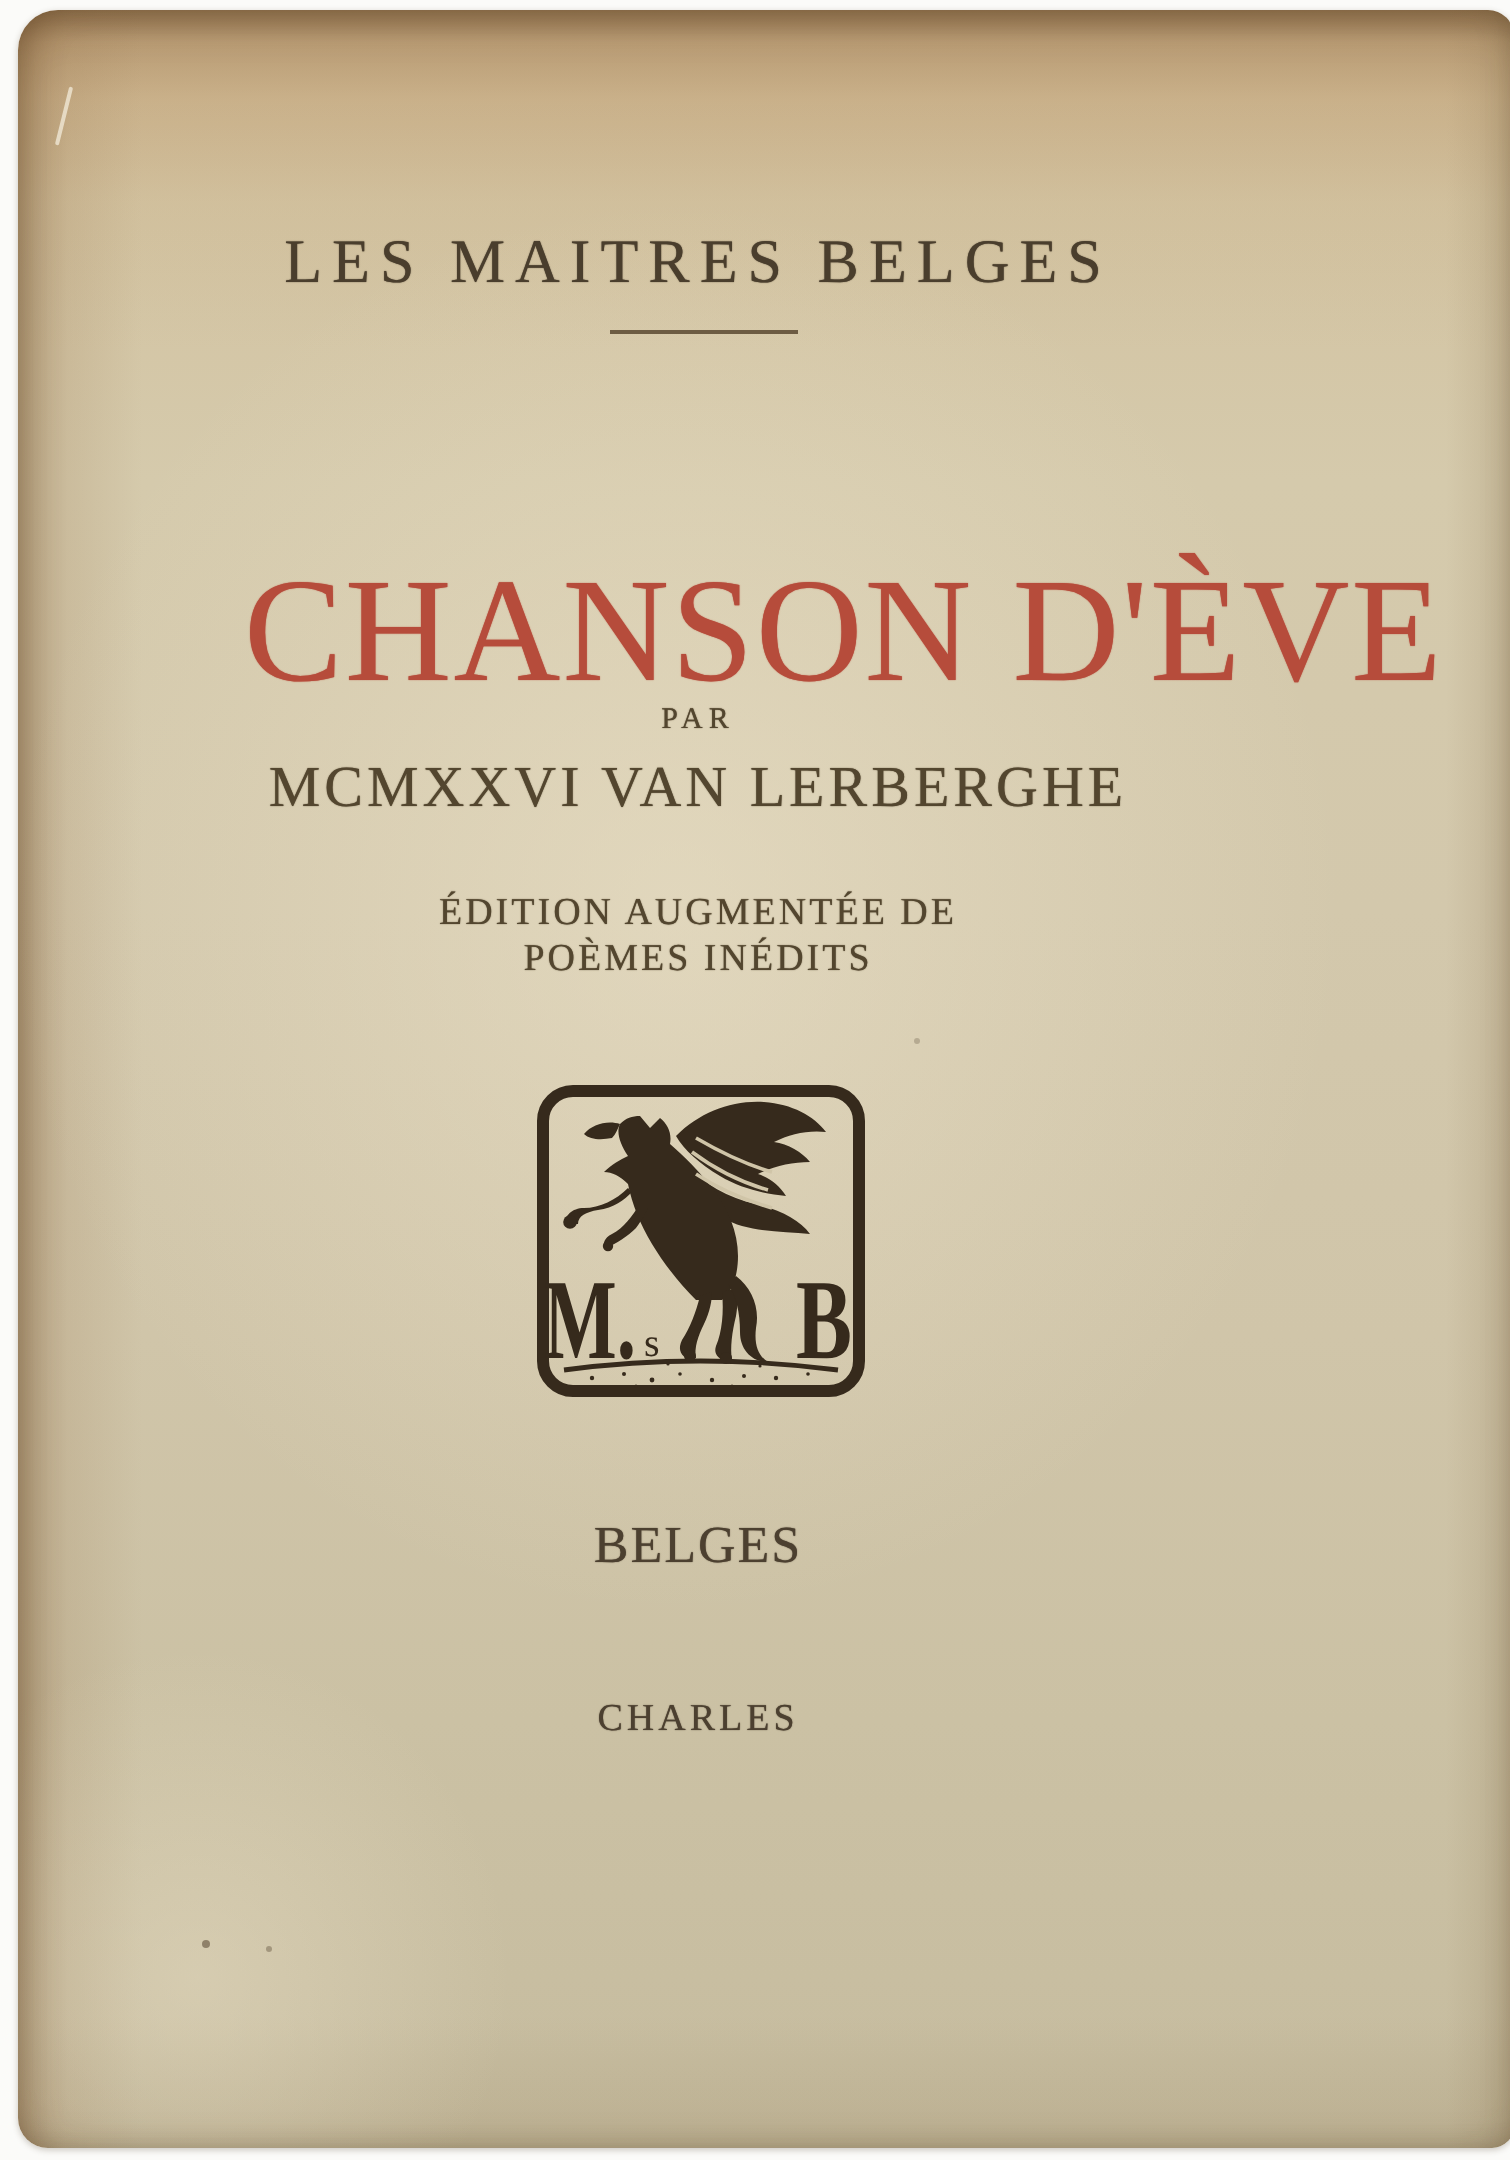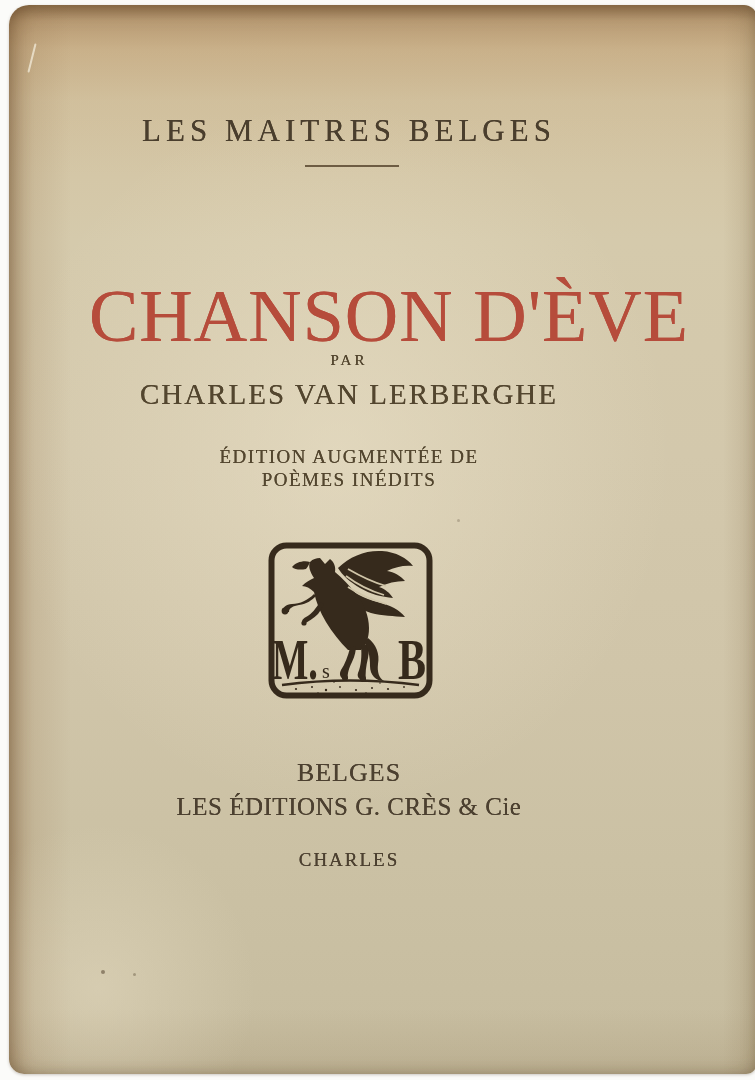--- a/index.html
+++ b/index.html
@@ -18,21 +18,21 @@
          box-shadow: 0 1px 3px rgba(60,45,25,0.25),
            inset 0 12px 20px -10px rgba(96,66,35,0.5),
            inset 12px 0 22px -12px rgba(96,66,35,0.45),
            inset -9px 0 16px -10px rgba(110,90,60,0.35),
            inset 0 -10px 18px -12px rgba(110,95,65,0.4);}
   .print{position:absolute;left:80px;top:0;width:520px;height:100%;}
   .line{position:absolute;left:0;right:0;text-align:center;white-space:nowrap;line-height:1;}
   .series{top:110px;font-size:31px;letter-spacing:5px;color:#4a3e2d;}
   .rule{position:absolute;top:160px;left:50%;width:94px;height:2px;margin-left:-44px;background:#6d5c43;}
   .title1{top:223px;font-size:74px;letter-spacing:2px;color:#b64c3b;}
-  .title2{top:274px;font-size:74px;letter-spacing:1px;color:#b64c3b;}
+  .title2{top:274px;font-size:74px;letter-spacing:1px;color:#b64c3b;margin-left:33px;}
   .par{top:348px;font-size:15px;letter-spacing:3px;color:#53462f;}
   .author{top:375px;font-size:29px;letter-spacing:2px;color:#53462f;}
   .ed1{top:442px;font-size:19px;letter-spacing:1.5px;color:#53462f;}
   .ed2{top:465px;font-size:19px;letter-spacing:1.5px;color:#53462f;}
   .city{top:755px;font-size:26px;letter-spacing:1px;color:#4c4030;}
   .pub{top:789px;font-size:25px;letter-spacing:0.5px;color:#4c4030;}
   .addr{top:818px;font-size:19px;letter-spacing:1px;color:#4c4030;}
   .addr sup{font-size:0.62em;vertical-align:super;}
   .year{top:845px;font-size:19px;letter-spacing:2px;color:#4c4030;}
   .emblem{position:absolute;left:259px;top:537px;width:165px;height:160px;}
@@ -46,25 +46,24 @@
 
 <div class="stage">
   <div class="cover">
     <div class="nick"></div>
 
     <div class="print">
       <div class="line series txt">LES MAITRES BELGES</div>
       <div class="rule"></div>
       <div class="line title2 txt">CHANSON D'ÈVE</div>
       <div class="line par txt">PAR</div>
-      <div class="line author txt">CHARLES VAN LERBERGHE</div>
+      <div class="line author txt">MCMXXVI VAN LERBERGHE</div>
       <div class="line ed2 txt">POÈMES INÉDITS</div>
       <div class="line ed1 txt">ÉDITION AUGMENTÉE DE</div>
       <div class="line city txt">BELGES</div>
-      <div class="line pub txt">LES ÉDITIONS G. CRÈS &amp; Cie</div>
       <div class="line year txt">CHARLES</div>
     </div>
 
     <svg class="emblem" viewBox="0 0 165 160">
 
       <rect x="3.5" y="3.5" width="158" height="150" rx="15" fill="none" stroke="#362a1c" stroke-width="6"></rect>
 
       <g stroke="#362a1c" fill="none">
         <path d="M14 143 Q 82 134 151 143" stroke-width="2.4"></path>
       </g>

